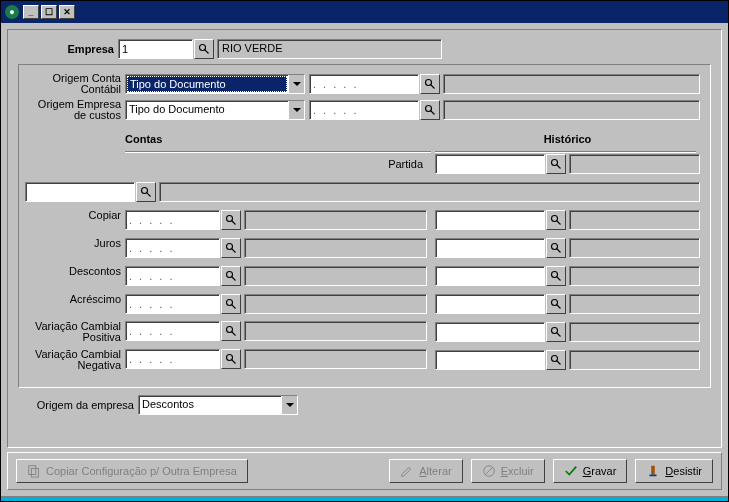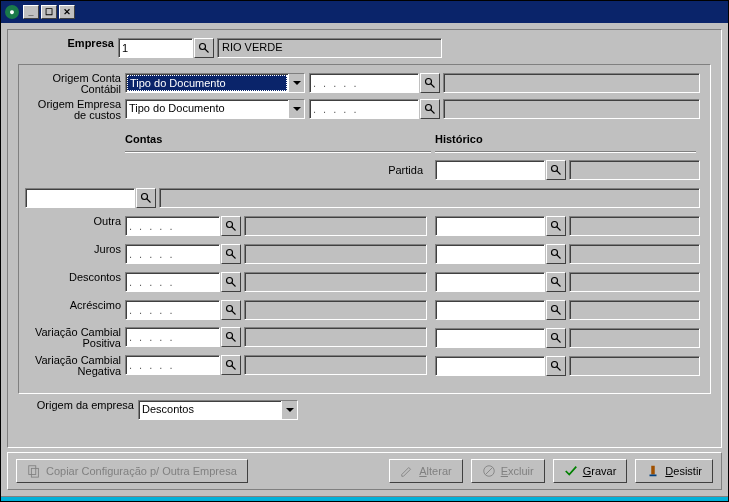--- a/index.html
+++ b/index.html
@@ -66,20 +66,21 @@
     position: relative;
   }
   .inset-panel {
     border: 1px solid #808080;
     border-right-color: #fff;
     border-bottom-color: #fff;
   }
   .main-panel { flex: 1; }
   .row {
     display: flex;
+    align-items: center;
     margin-bottom: 4px;
     min-height: 22px;
   }
   .lbl {
     text-align: right;
     padding-right: 4px;
     color: #000;
     line-height: 11px;
   }
   .lbl.w100 { width: 100px; }
@@ -146,21 +147,21 @@
   .combo .combo-arrow::after {
     content: "";
     border-left: 4px solid transparent;
     border-right: 4px solid transparent;
     border-top: 4px solid #000;
   }
   .dotted { color: #606060; letter-spacing: 2px; }
   .section-headers {
     display: flex;
     margin-top: 10px;
-    margin-bottom: 6px;
+    text-align: center;
   }
   .section-header {
     font-weight: bold;
     padding: 2px 0 6px 0;
     color: #000;
   }
   .left-col  { width: 410px; position: relative; }
   .right-col { flex: 1; position: relative; }
   .hr-line {
     border-top: 1px solid #808080;
@@ -308,21 +309,21 @@
                   <circle cx="6" cy="6" r="4" fill="none" stroke="#000" stroke-width="1.5"></circle>
                   <line x1="9" y1="9" x2="14" y2="14" stroke="#000" stroke-width="1.5"></line>
                 </svg>
             </div>
             <div class="readonly-box cell-desc" style="margin-left:3px"></div>
           </div>
         </div>
 
         <div class="grid-row">
           <div class="left-col" style="display:flex;">
-            <div class="lbl w100">Outra</div>
+            <div class="lbl w100">Copiar</div>
             <input type="text" class="text-input cell-input dotted" value=". . . . ." style="">
             <div class="lookup-btn">
                 <svg viewBox="0 0 16 16">
                   <circle cx="6" cy="6" r="4" fill="none" stroke="#000" stroke-width="1.5"></circle>
                   <line x1="9" y1="9" x2="14" y2="14" stroke="#000" stroke-width="1.5"></line>
                 </svg>
               </div>
             <div class="readonly-box cell-desc" style="margin-left:3px; margin-right:8px"></div>
           </div>
           <div class="right-col" style="display:flex;">

